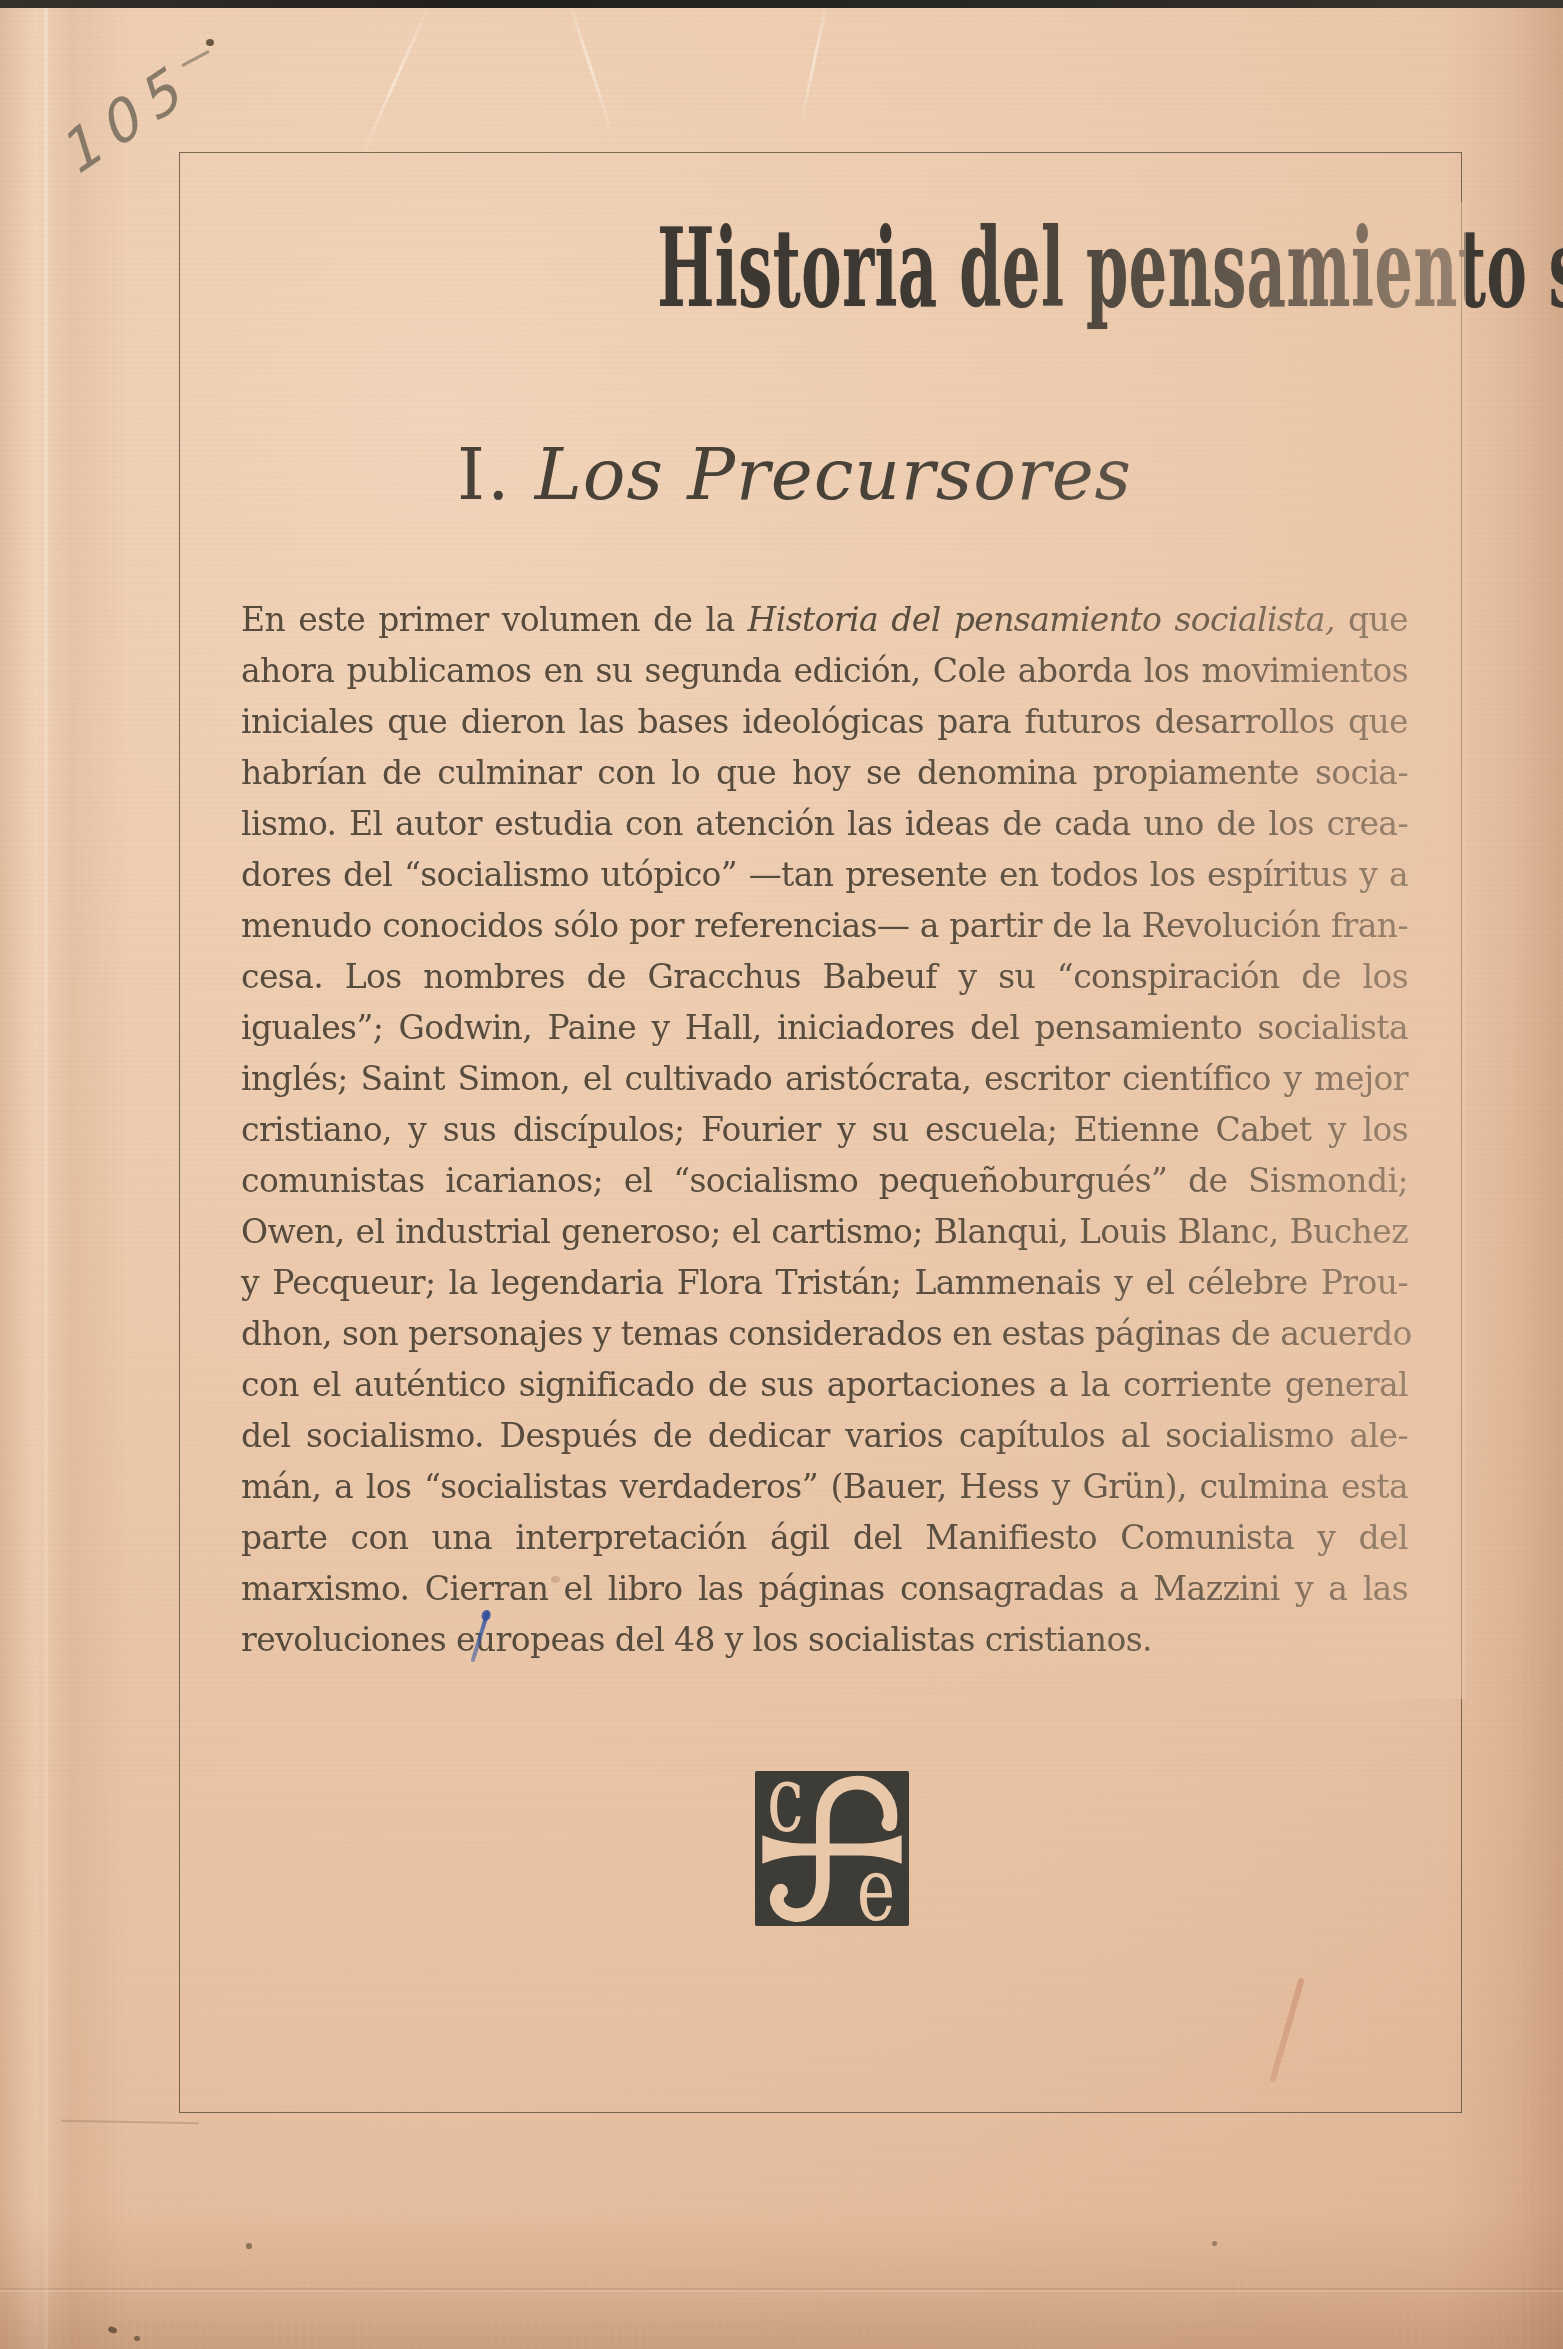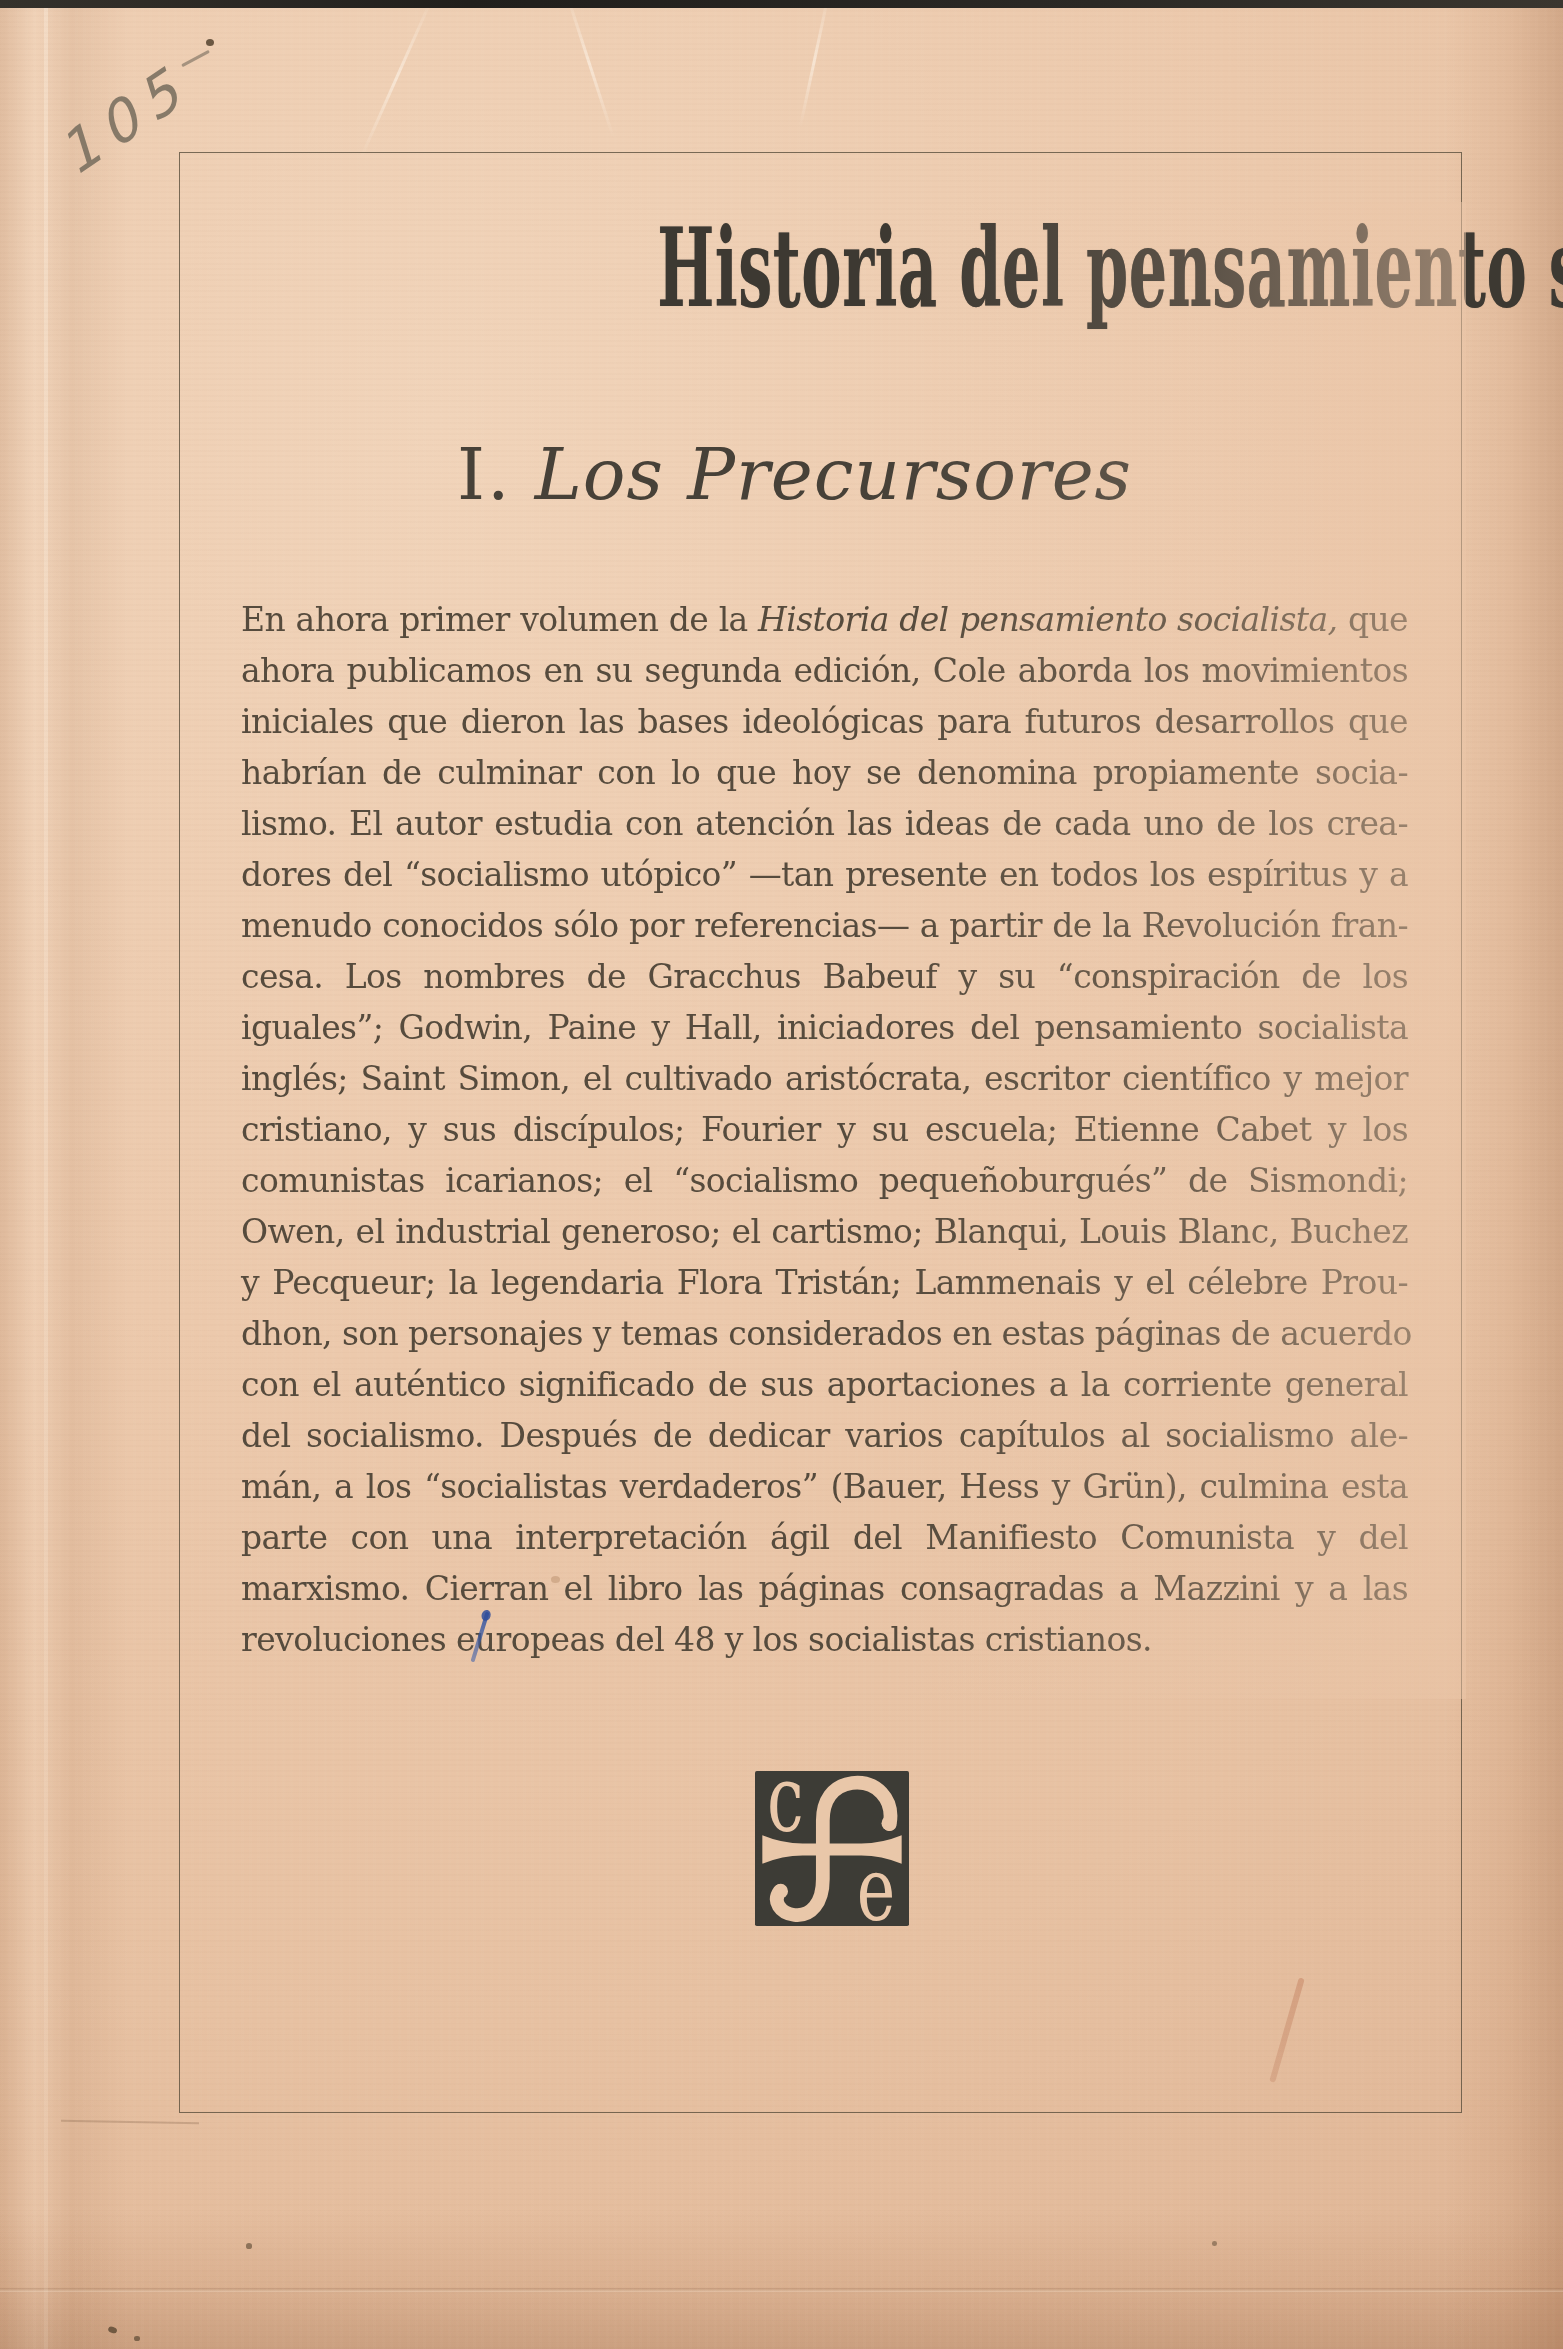--- a/index.html
+++ b/index.html
@@ -117,21 +117,21 @@
 
   <div class="frame"></div>
 
   <div class="title-wrap">
     <span class="t">Historia del pensamiento socialista</span>
   </div>
 
   <div class="subtitle"><span class="roman">I.</span><span class="ital"> Los Precursores</span></div>
 
   <div class="body-block">
-    <div class="bline"><span>En ahora primer volumen de la </span><span class="ital">Historia del pensamiento socialista,</span><span> que</span></div>
+    <div class="bline"><span>En este primer volumen de la </span><span class="ital">Historia del pensamiento socialista,</span><span> que</span></div>
     <div class="bline">ahora publicamos en su segunda edición, Cole aborda los movimientos</div>
     <div class="bline">iniciales que dieron las bases ideológicas para futuros desarrollos que</div>
     <div class="bline">habrían de culminar con lo que hoy se denomina propiamente socia-</div>
     <div class="bline">lismo. El autor estudia con atención las ideas de cada uno de los crea-</div>
     <div class="bline">dores del “socialismo utópico” —tan presente en todos los espíritus y a</div>
     <div class="bline">menudo conocidos sólo por referencias— a partir de la Revolución fran-</div>
     <div class="bline">cesa. Los nombres de Gracchus Babeuf y su “conspiración de los</div>
     <div class="bline">iguales”; Godwin, Paine y Hall, iniciadores del pensamiento socialista</div>
     <div class="bline">inglés; Saint Simon, el cultivado aristócrata, escritor científico y mejor</div>
     <div class="bline">cristiano, y sus discípulos; Fourier y su escuela; Etienne Cabet y los</div>

